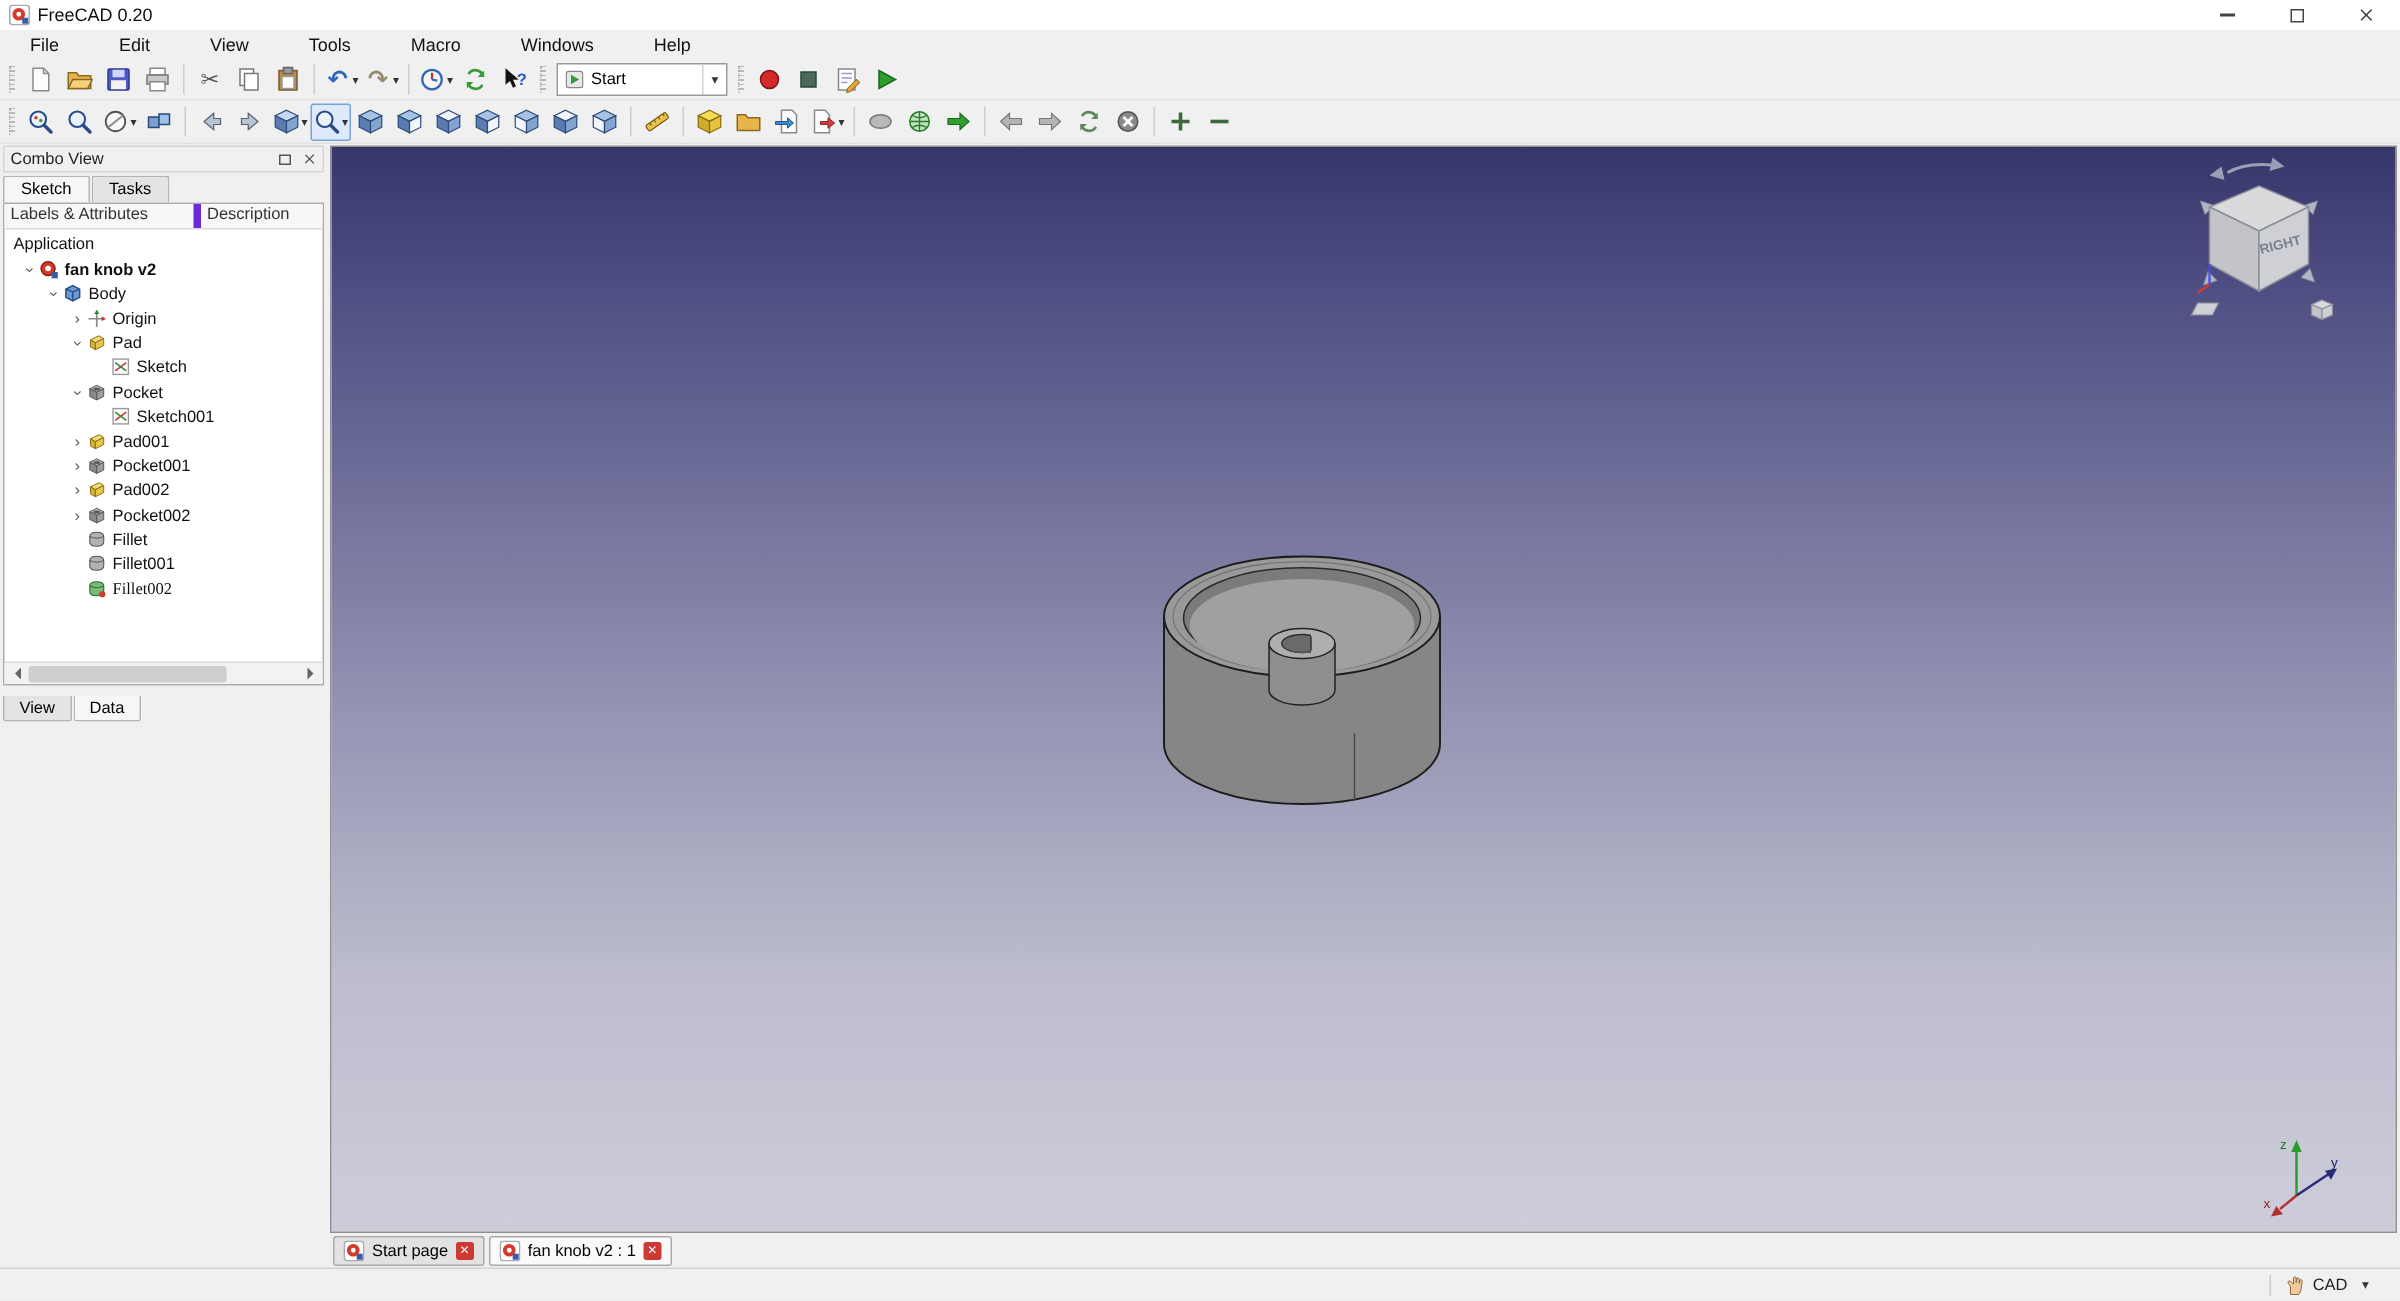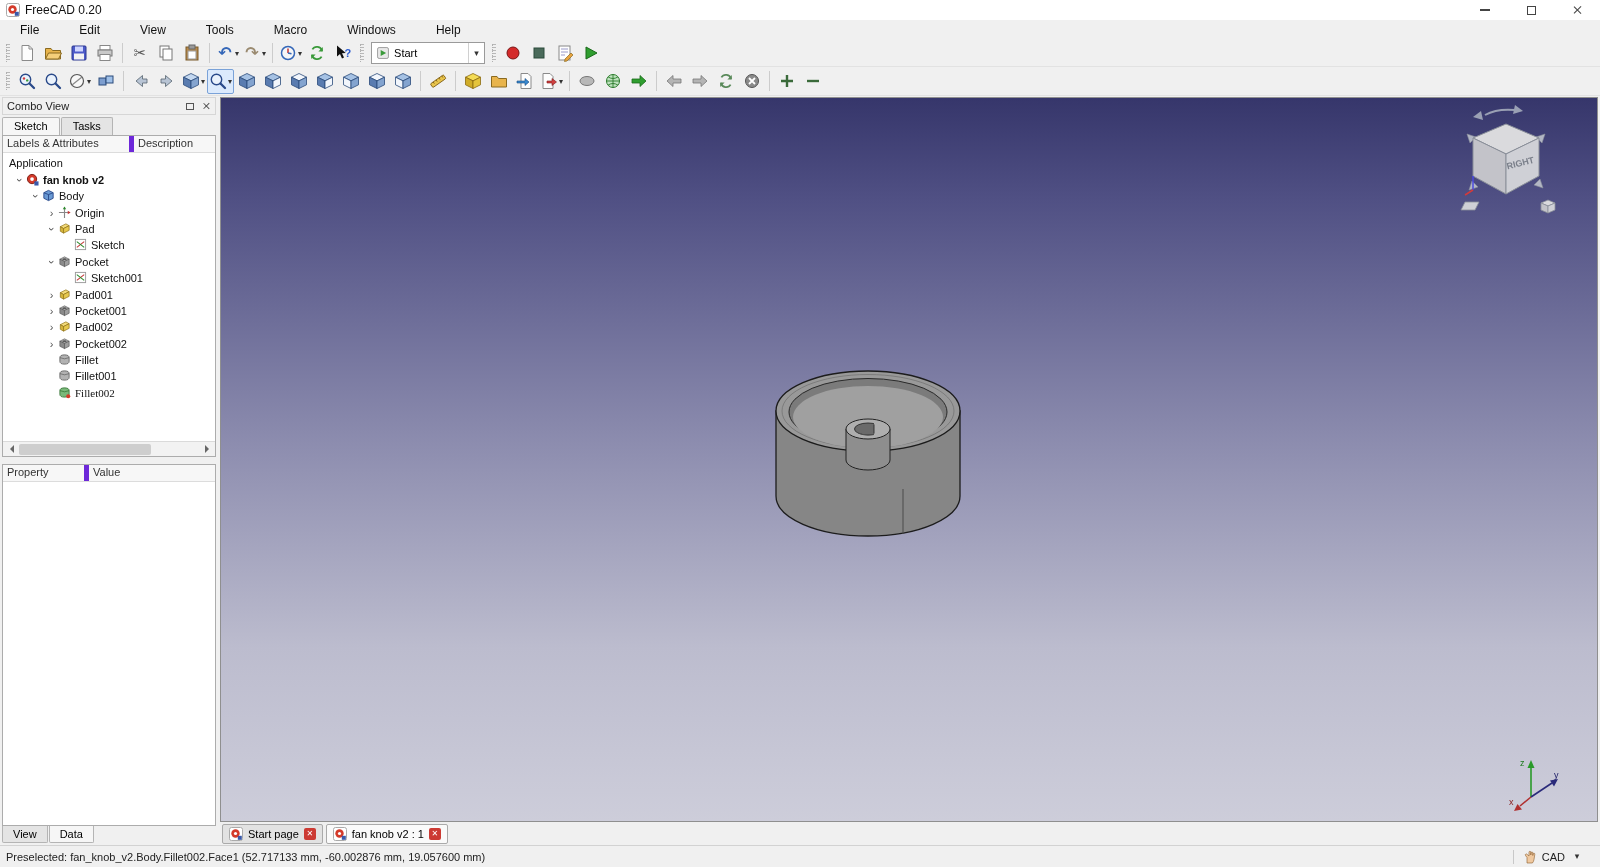--- a/index.html
+++ b/index.html
@@ -719,27 +719,20 @@
             </span>
           <span class="hs-track">
               <span class="hs-thumb"></span>
             </span>
           <span class="hs-btn">
               <span class="tri-r"></span>
             </span>
         </div>
       </div>
       <div class="v-splitter"></div>
-      <div class="prop-panel">
-        <div class="grid-header prop-header">
-          <span class="col1">Property</span>
-          <span class="col2">Value</span>
-        </div>
-        <div class="prop-body"></div>
-      </div>
       <div class="bottom-tabs">
           <div class="btab">View</div>
           <div class="btab active">Data</div>
         </div>
     </div>
 
     <div class="viewport-area">
       <div class="viewport">
 
         <svg class="model" width="260" height="220" viewBox="0 0 260 220">
@@ -817,21 +810,20 @@
               </svg>
             </span>
             <span>fan knob v2 : 1</span>
             <span class="close-box">✕</span>
           </div>
         </div>
     </div>
   </div>
 
   <div class="statusbar">
-    <span>Preselected: fan_knob_v2.Body.Fillet002.Face1 (52.717133 mm, -60.002876 mm, 19.057600 mm)</span>
     <div class="sb-right">
       <span class="sb-sep"></span>
       <span class="icon sm">
           <svg viewBox="0 0 14 14">
             <path d="M4 13 V7.5 L2.5 5.5 q-0.6 -0.9 0.3 -1.4 t1.5 0.4 L6 6 V2.2 q0 -0.9 0.9 -0.9 t0.9 0.9 V5 l0.2 -2.2 q0.1 -0.9 1 -0.8 t0.8 1 V5.5 l0.3 -1.6 q0.2 -0.9 1 -0.7 t0.7 1.1 L11 9.5 q-0.3 2 -1.6 3.5 z" fill="#f0c9a0" stroke="#8a5a2a" stroke-width="0.6"></path>
           </svg>
         </span>
       <span>CAD</span>
       <span class="icon sm">
           <span style="font-size:9px;color:#333">▾</span>

